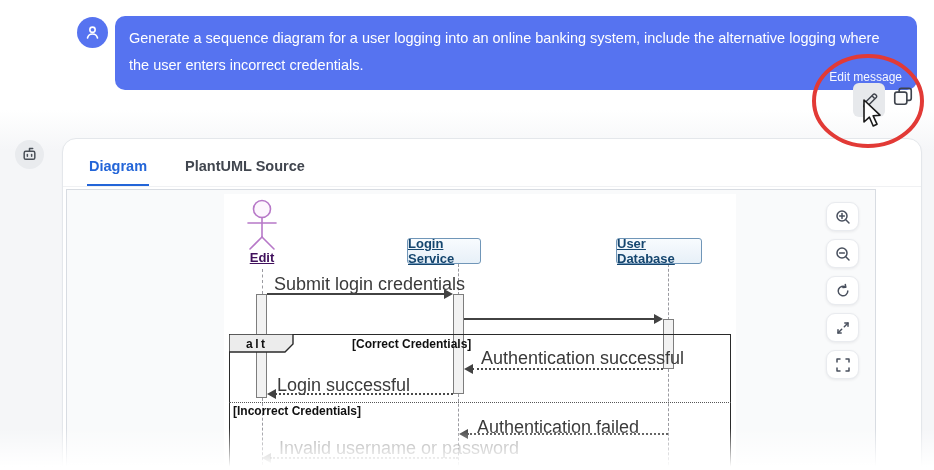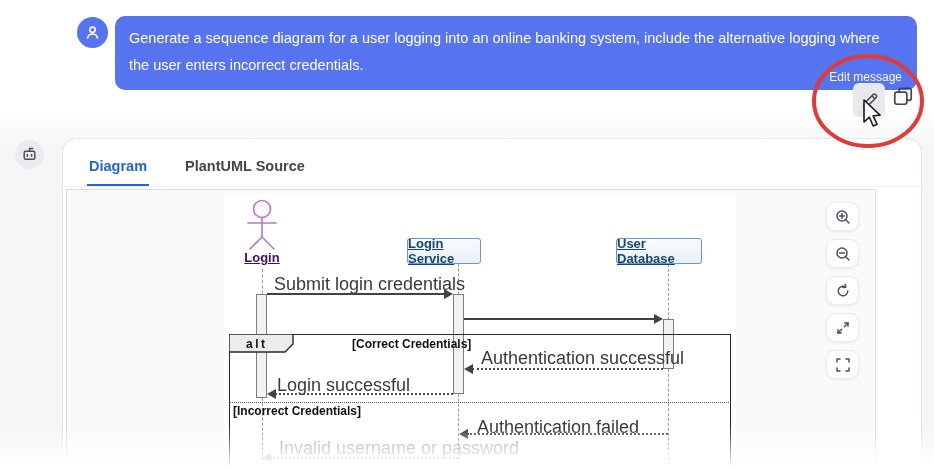--- a/index.html
+++ b/index.html
@@ -165,21 +165,21 @@
 
     <div style="position:absolute;left:170px;top:6px;">
       <svg width="50" height="58" viewBox="0 0 50 58" fill="none" stroke="#b778c8" stroke-width="1.6" stroke-linecap="round">
         <circle cx="25" cy="13" r="8.5" fill="#fdf6fe"></circle>
         <line x1="25" y1="21.5" x2="25" y2="41"></line>
         <line x1="11" y1="27" x2="39" y2="27"></line>
         <line x1="25" y1="41" x2="13" y2="53"></line>
         <line x1="25" y1="41" x2="37" y2="53"></line>
       </svg>
     </div>
-    <div class="actor-label">Login</div>
+    <div class="actor-label">Edit</div>
 
     <div class="lifeline" style="left:195px;top:79px;height:25px;"></div>
     <div class="lifeline" style="left:195px;top:208px;height:77px;"></div>
     <div class="lifeline" style="left:391px;top:74px;height:31px;"></div>
     <div class="lifeline" style="left:391px;top:204px;height:81px;"></div>
     <div class="lifeline" style="left:601px;top:74px;height:56px;"></div>
     <div class="lifeline" style="left:601px;top:179px;height:106px;"></div>
 
     <div class="participant" style="left:340px;width:74px;">Login Service</div>
     <div class="participant" style="left:549px;width:86px;">User Database</div>

